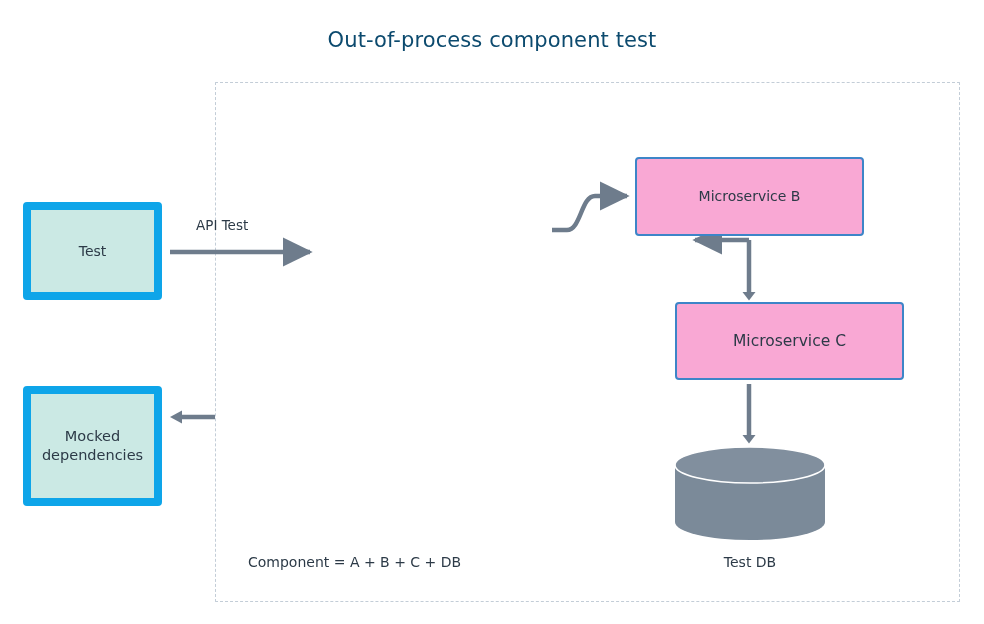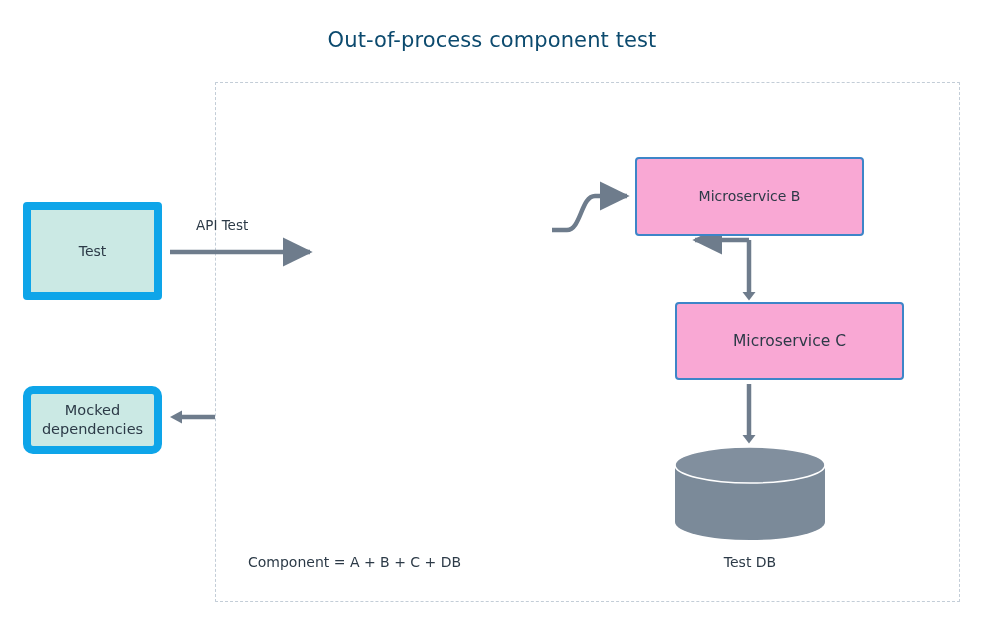--- a/index.html
+++ b/index.html
@@ -63,21 +63,21 @@
     color: #2c3a47;
   }
   .node-blue {
     background: #f9a8d4;
     border: 2px solid #3d85c8;
     color: #2c3a47;
   }
 
   
   #node-test        { left: 23px;  top: 202px; width: 139px; height: 98px;  font-size: 14px; }
-  #node-mocked      { left: 23px;  top: 386px; width: 139px; height: 68px;  font-size: 14.5px; border-radius: 10px; }
+  #node-mocked      { left: 23px;  top: 386px; width: 139px; height: 120px;  font-size: 14.5px; }
   #node-ms-a        { left: 318px; top: 177px; width: 230px; height: 144px; font-size: 15px; }
   #node-ms-b        { left: 635px; top: 157px; width: 229px; height: 79px;  font-size: 14px; }
   #node-ms-c        { left: 635px; top: 302px; width: 229px; height: 78px;  font-size: 15.5px; margin-left: 40px; }
 
   .node .node-label { display: block; white-space: pre-line; }
 
   
   #db-cylinder {
     left: 675px;
     top: 447px;

